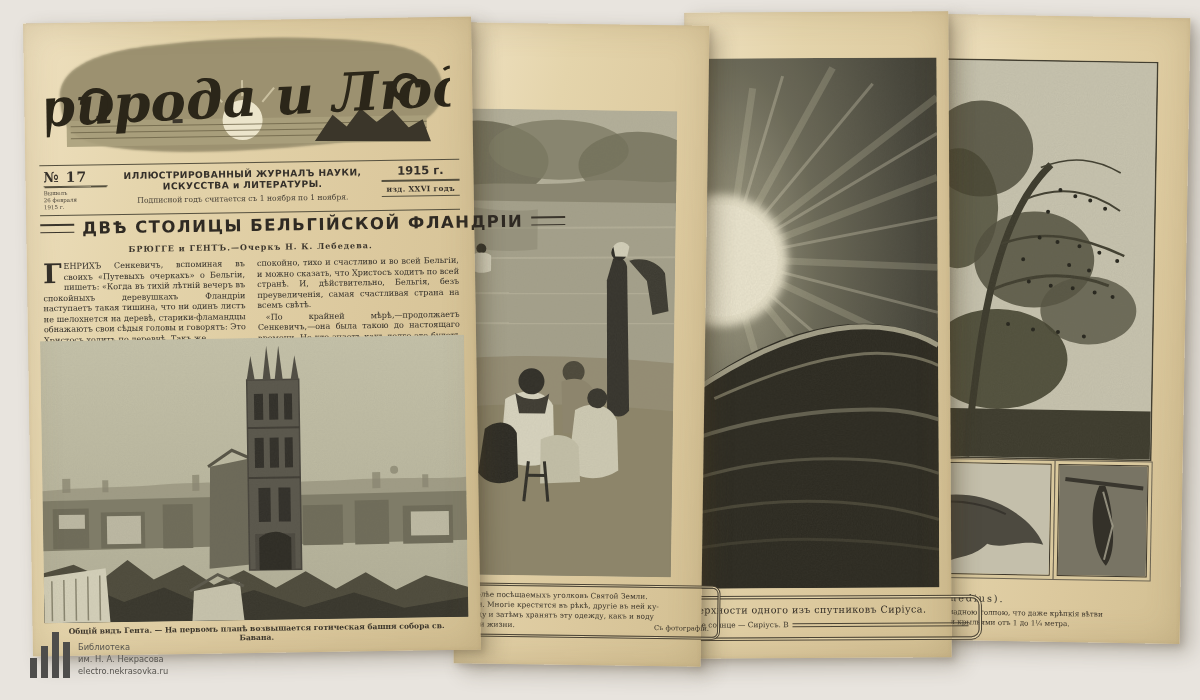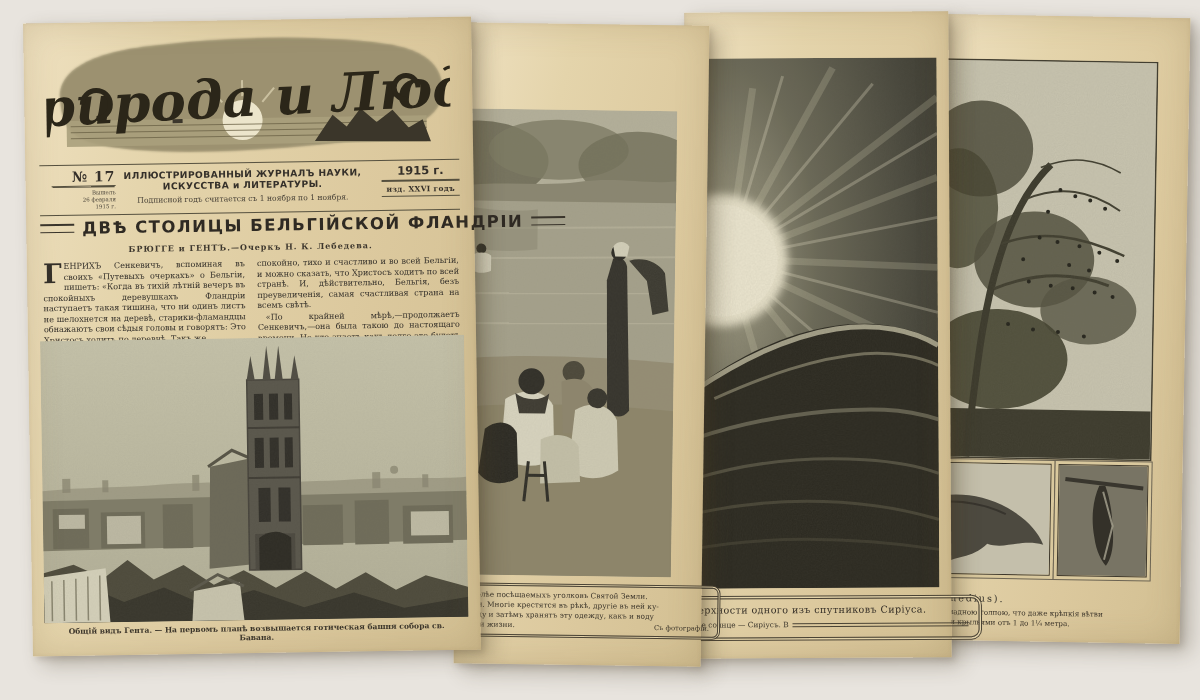--- a/index.html
+++ b/index.html
@@ -25,21 +25,21 @@
   .page2{left:458px;top:24px;width:247px;height:641px;transform:rotate(0.8deg);z-index:30;}
   .page3{left:686px;top:12px;width:264px;height:646px;transform:rotate(-0.3deg);z-index:20;}
   .page4{left:938px;top:16px;width:247px;height:626px;transform:rotate(1deg);z-index:10;}
 
   .ink{color:#35302a;}
 
   
   .masthead{position:absolute;left:22px;top:12px;width:404px;height:128px;}
   .rule{position:absolute;left:14px;right:14px;height:1px;background:#55503f;}
   .inforow{position:absolute;left:14px;right:14px;top:146px;height:44px;}
-  .issue-block{position:absolute;left:12px;top:0;width:64px;text-align:right;}
+  .issue-block{position:absolute;left:4px;top:0;width:64px;text-align:left;}
   .issue-no{font-size:14px;font-weight:bold;letter-spacing:1px;border-bottom:1px solid #55503f;box-shadow:0 2px 0 -1px #55503f;padding-bottom:1px;}
   .issue-note{font-size:5.5px;line-height:1.25;margin-top:3px;color:#4a443a;}
   .center-block{position:absolute;left:70px;right:84px;top:2px;text-align:center;}
   .journal-subtitle{font-family:"DejaVu Sans",sans-serif;font-size:9.2px;font-weight:bold;letter-spacing:.4px;}
   .subscription{font-size:7.6px;margin-top:4px;color:#453f35;}
   .year-block{position:absolute;right:0;top:0;width:78px;text-align:center;}
   .year-main{font-family:"DejaVu Sans",sans-serif;font-size:11.5px;font-weight:bold;border-bottom:2px solid #55503f;padding:0 4px 2px;}
   .year-ed{font-size:7.5px;font-weight:bold;margin-top:3px;letter-spacing:.3px;border-bottom:1px solid #55503f;padding-bottom:2px;}
   .title-row{position:absolute;left:14px;right:14px;top:196px;display:flex;align-items:center;gap:8px;}
   .dbl{flex:0 0 34px;height:6px;border-top:2px solid #3a352c;border-bottom:1px solid #3a352c;}
@@ -431,14 +431,27 @@
           <line x1="56" y1="235" x2="56" y2="280"></line>
         </g>
       <path d="M150,252 L196,244 L200,282 L148,282 Z" fill="#c9c5ae"></path>
       <path d="M146,252 L174,236 L200,248" fill="none" stroke="#5a574a" stroke-width="3"></path>
       <rect width="424" height="282" filter="url(#grain1)"></rect>
     </svg>
 
     <div class="photo-cap1">Общій видъ Гента. — На первомъ планѣ возвышается готическая башня собора св. Бавана.</div>
   </div>
 
+  <div class="logo">
+    <div class="bars">
+      <i style="height:20px"></i>
+        <i style="height:32px"></i>
+        <i style="height:46px"></i>
+        <i style="height:36px"></i>
+    </div>
+    <div class="logo-text">
+      <div>Библиотека</div>
+      <div>им. Н. А. Некрасова</div>
+      <div>electro.nekrasovka.ru</div>
+    </div>
+  </div>
 
 </div>
 
 </body></html>

